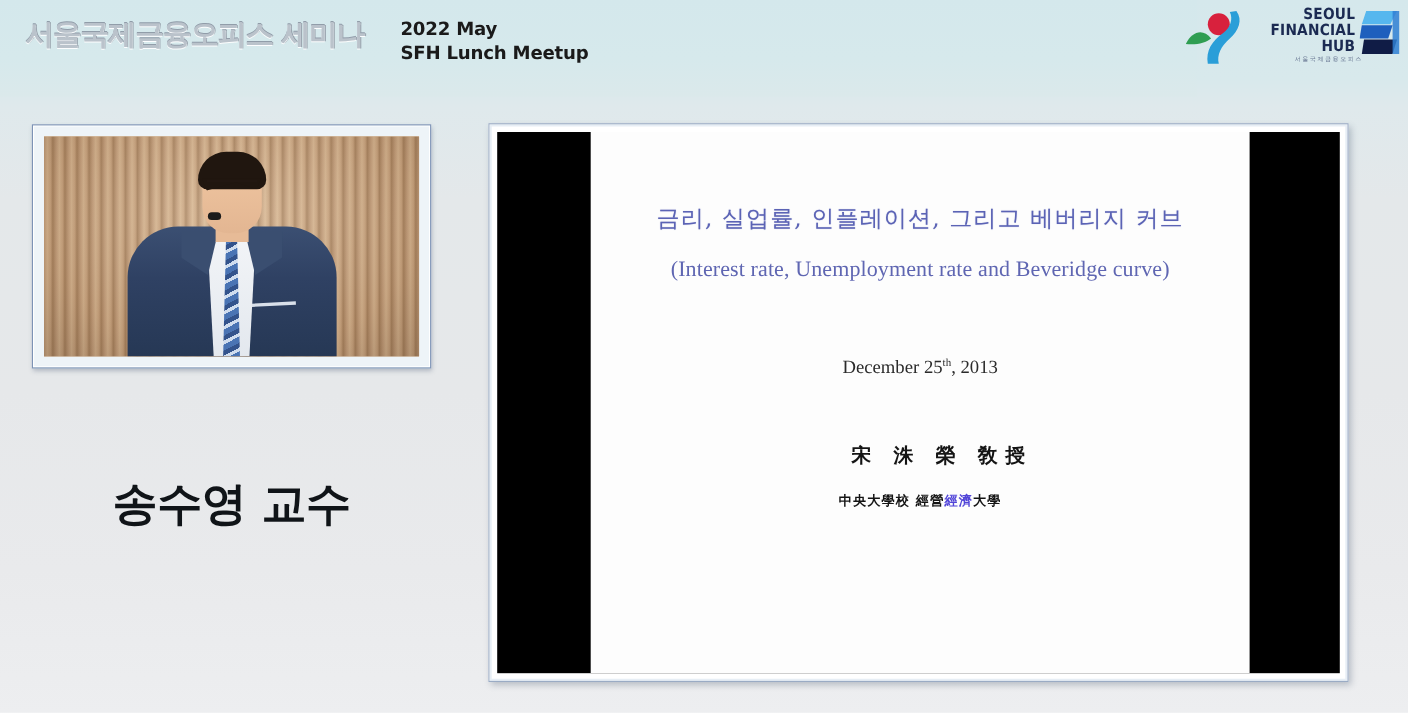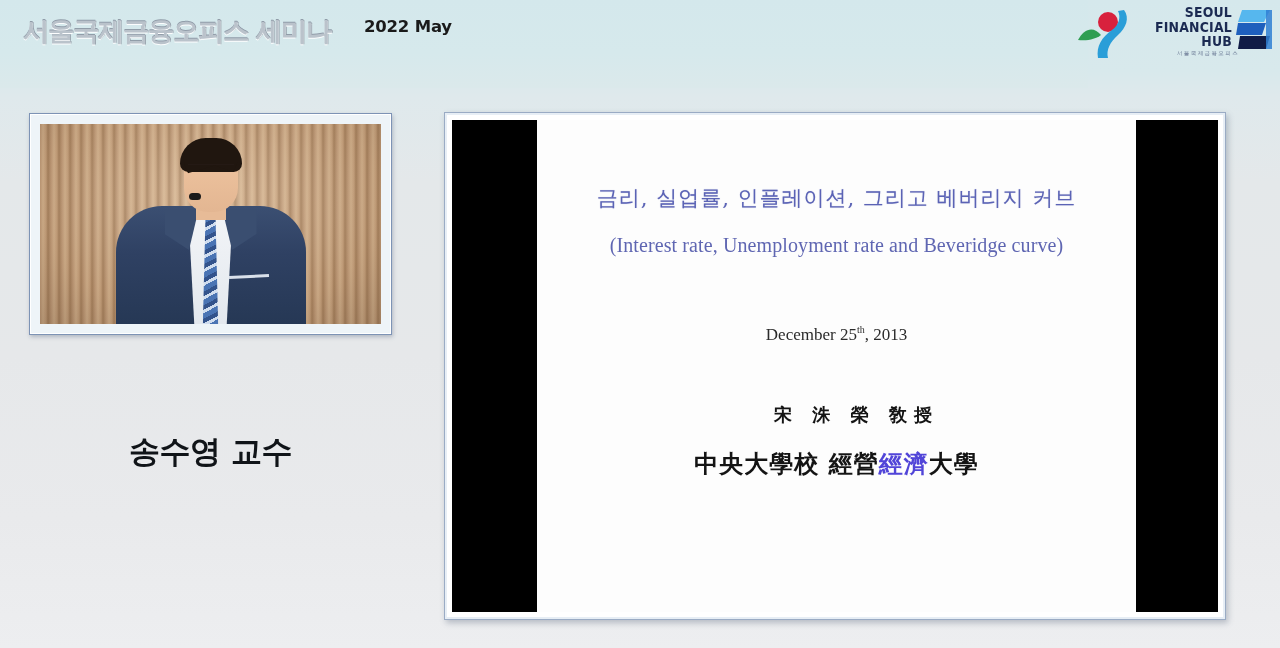--- a/index.html
+++ b/index.html
@@ -134,21 +134,21 @@
     position:absolute; left:50%; bottom:46px; margin-left:18px;
     width:40px; height:3px; background:#d9e0ea; transform:rotate(-3deg);
   }
   .thumb-blur { position:absolute; inset:0; backdrop-filter: blur(0.6px); }
 
   
   .caption {
     position:absolute; left:29px; top:430px; width:363px;
     text-align:center;
     font-family:"DejaVu Sans", sans-serif;
-    font-size:31px; font-weight:bold; color:#101418;
+    font-size:41px; font-weight:bold; color:#101418;
     line-height:1.38; letter-spacing:-.5px;
   }
 
   
   .slide-panel {
     position:absolute; left:444px; top:112px; width:782px; height:508px;
     background:#ffffff;
     border:1px solid #9aabc4;
     box-shadow: 0 0 0 2px #e7eef5 inset, 2px 3px 6px rgba(70,85,110,.33);
     padding:7px;
@@ -181,33 +181,34 @@
   }
   .s-date sup { font-size:10px; vertical-align:super; }
   .s-author {
     margin-top:58px;
     font-family:"DejaVu Serif", serif;
     font-size:18px; color:#141414; letter-spacing:7px; font-weight:bold;margin-left:40px;
   }
   .s-affil {
     margin-top:21px;
     font-family:"DejaVu Serif", serif;
-    font-size:24px; color:#141414; letter-spacing:1px; font-weight:bold;
+    font-size:12px; color:#141414; letter-spacing:1px; font-weight:bold;
   }
   .s-affil .hl { color:#5145d8; }
 </style>
 </head>
 <body>
 
 <div class="header">
 
   <div class="header-logo-kr">서울국제금융오피스 세미나</div>
 
   <div class="header-meetup">
     <div>2022 May</div>
+    <div>SFH Lunch Meetup</div>
   </div>
 
   <svg class="seoul-logo" viewBox="0 0 66 54">
     <path d="M4 34 C10 22, 20 20, 27 29 C22 33, 14 35, 4 34 Z" fill="#2f9e52"></path>
     <circle cx="34" cy="16" r="10" fill="#d8213d"></circle>
     <path d="M50 4 C56 12, 52 22, 44 29 C36 36, 32 44, 34 52 L24 52 C22 40, 28 31, 38 24 C45 19, 47 11, 44 5 Z" fill="#2a9ed8"></path>
   </svg>
 
   <div class="sfh-logo">
     <div class="sfh-text">

